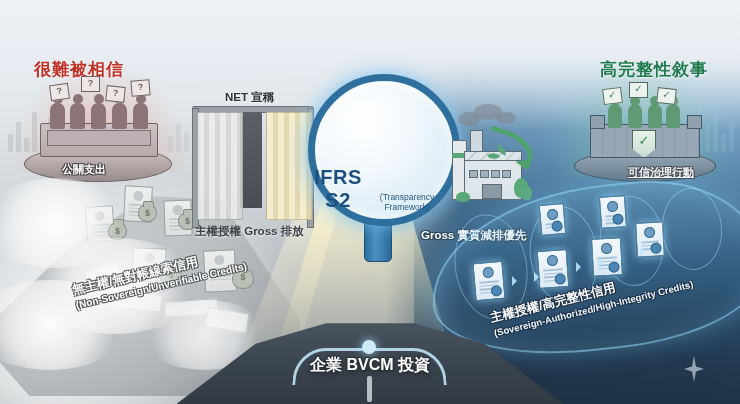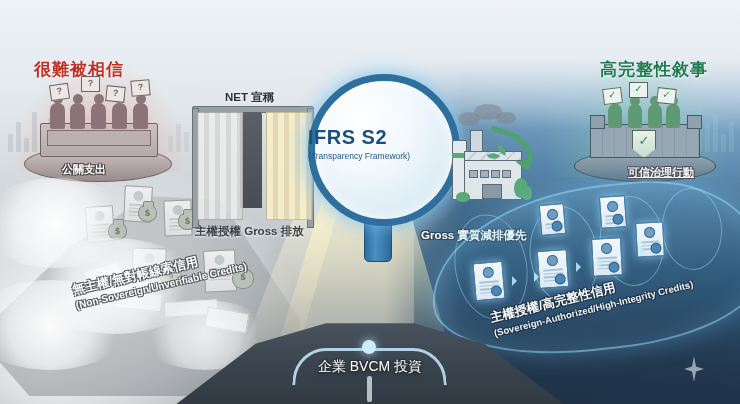--- a/index.html
+++ b/index.html
@@ -181,21 +181,21 @@
     position:absolute;left:364px;top:206px;width:26px;height:54px;border-radius:5px;
     background:linear-gradient(90deg,#2c6d9d 0%,#4a90c2 40%,#2b6a99 100%);
     border:1.5px solid #1f4f75;
   }
   .mag-neck{
     position:absolute;left:362px;top:198px;width:30px;height:14px;border-radius:3px;
     background:#2f6f9e;border:1.5px solid #1f4f75;
   }
   .mag-text{
     position:absolute;left:308px;top:74px;width:138px;height:138px;
-    display:flex;flex-direction:column;align-items:flex-start;justify-content:center;
+    display:flex;align-items:flex-end;justify-content:center;
     color:#1b4f7e;text-align:center;
   }
   .mag-l1{font-size:20px;font-weight:bold;letter-spacing:.5px;}
   .mag-l2{font-size:19px;font-weight:bold;margin-top:1px;}
   .mag-l3{font-size:8.5px;margin-top:2px;color:#25597f;}
 
   
   .factory{position:absolute;left:452px;top:140px;width:78px;height:60px;}
   .f-body{position:absolute;left:12px;bottom:0;width:56px;height:38px;background:#dfe6ea;border:1.5px solid #5d6b74;}
   .f-roof{position:absolute;left:12px;bottom:38px;width:56px;height:10px;
@@ -233,21 +233,21 @@
   .road-fork{
     position:absolute;left:150px;bottom:0;width:440px;height:86px;
     background:linear-gradient(180deg,#4a5560 0%,#3a444e 55%,#323b44 100%);
     clip-path:polygon(6% 100%, 24% 30%, 40% 6%, 60% 6%, 76% 30%, 94% 100%);
   }
   .fork-divider{
     position:absolute;left:367px;bottom:2px;width:5px;height:26px;background:#cfd6db;opacity:.85;border-radius:2px;
   }
   .bvcm-label{
     position:absolute;left:0;right:0;bottom:28px;text-align:center;
-    font-size:14px;font-weight:normal;color:#ffffff;
+    font-size:16px;font-weight:bold;color:#ffffff;
     text-shadow:-1px -1px 0 #2a3038,1px -1px 0 #2a3038,-1px 1px 0 #2a3038,1px 1px 0 #2a3038,0 2px 5px rgba(0,0,0,.5);
   }
   .split-arrow{
     position:absolute;left:368px;bottom:56px;width:2px;height:0;
   }
   .arrow-l,.arrow-r{position:absolute;width:72px;height:34px;border-top:3px solid #bfe4f7;opacity:.9;}
   .arrow-l{left:-74px;border-left:3px solid #bfe4f7;border-radius:30px 0 0 0;transform:skewX(-6deg);}
   .arrow-r{left:2px;border-right:3px solid #bfe4f7;border-radius:0 30px 0 0;transform:skewX(6deg);}
   .arrow-dot{position:absolute;left:-6px;bottom:-6px;width:14px;height:14px;border-radius:50%;background:#cfeaf9;box-shadow:0 0 10px rgba(160,220,250,.9);}
 

